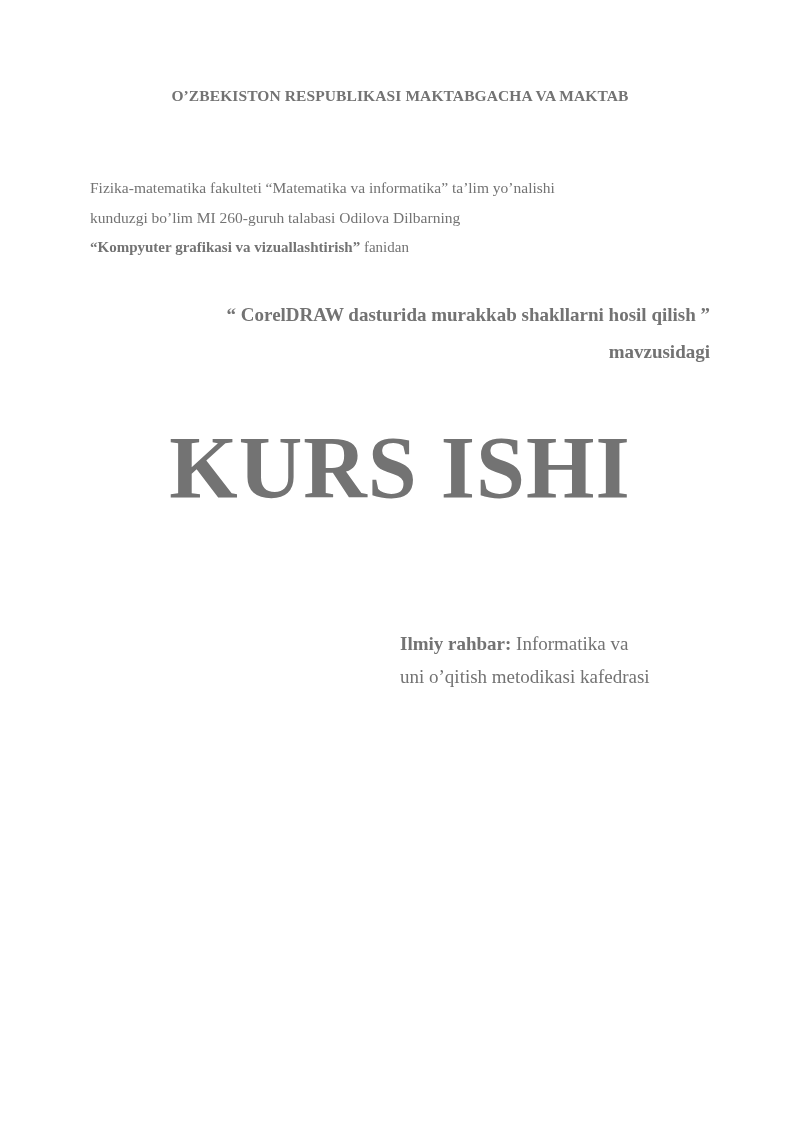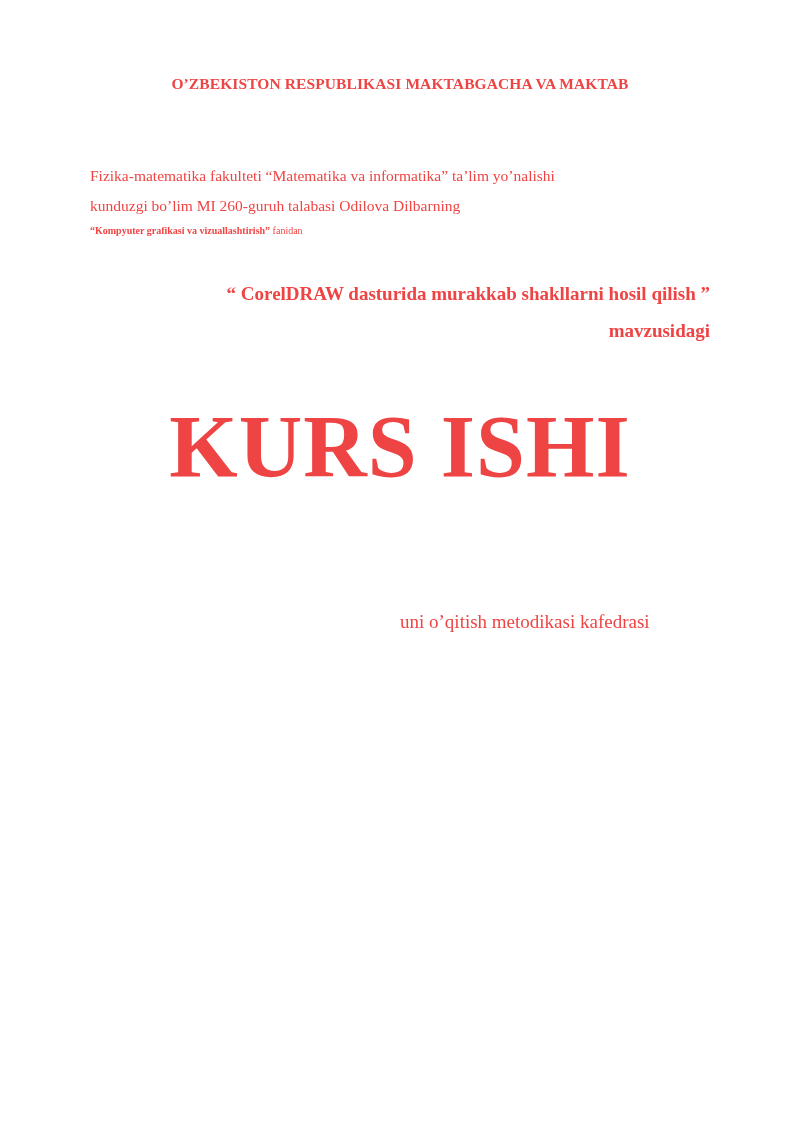--- a/index.html
+++ b/index.html
@@ -4,24 +4,24 @@
 <style>
   html, body {
     margin: 0;
     padding: 0;
     background: #ffffff;
   }
   .page {
     position: relative;
     width: 800px;
     height: 836px;
-    margin: 0 auto;
+    margin: 12px auto;
     background: #ffffff;
     font-family: "Liberation Serif", "DejaVu Serif", serif;
-    color: #ef4444;
+    color: #737373;
     overflow: hidden;
   }
   .content {
     padding: 0 90px;
   }
 
   
   .org-block {
     margin-top: 70px;
     text-align: center;
@@ -37,21 +37,21 @@
   
   .faculty-block {
     margin-top: 62px;
     text-align: left;
     font-size: 15.5px;
     line-height: 1.95;
   }
   .faculty-line { display: block; }
   .subject-line {
     display: block;
-    font-size: 10px;
+    font-size: 15px;
   }
   .subject-strong {
     font-weight: bold;
   }
   .subject-tail {
     font-weight: normal;
   }
 
   
   .topic-block {
@@ -126,20 +126,24 @@
     </div>
 
     <div class="topic-block">
       <span class="topic-line">“ CorelDRAW dasturida murakkab shakllarni hosil qilish ”</span>
       <span class="topic-line">mavzusidagi</span>
     </div>
 
     <div class="main-title">KURS ISHI</div>
 
     <div class="supervisor-block">
+      <span class="supervisor-line">
+        <span class="supervisor-label">Ilmiy rahbar:</span>
+        <span>Informatika va</span>
+      </span>
       <span class="supervisor-line">uni o’qitish metodikasi kafedrasi</span>
     </div>
 
   </div>
 
   <div class="footer-city">Toshkent –2024</div>
   <div class="page-number">1</div>
 </div>
 
 </body></html>

